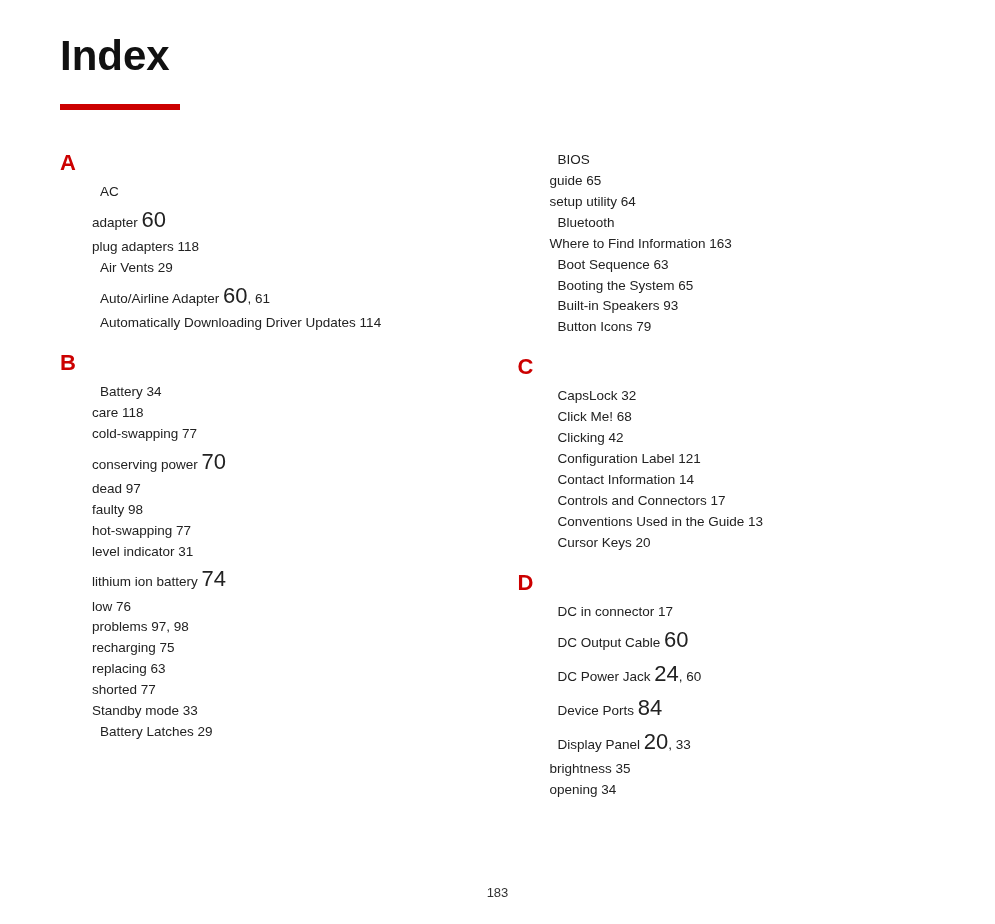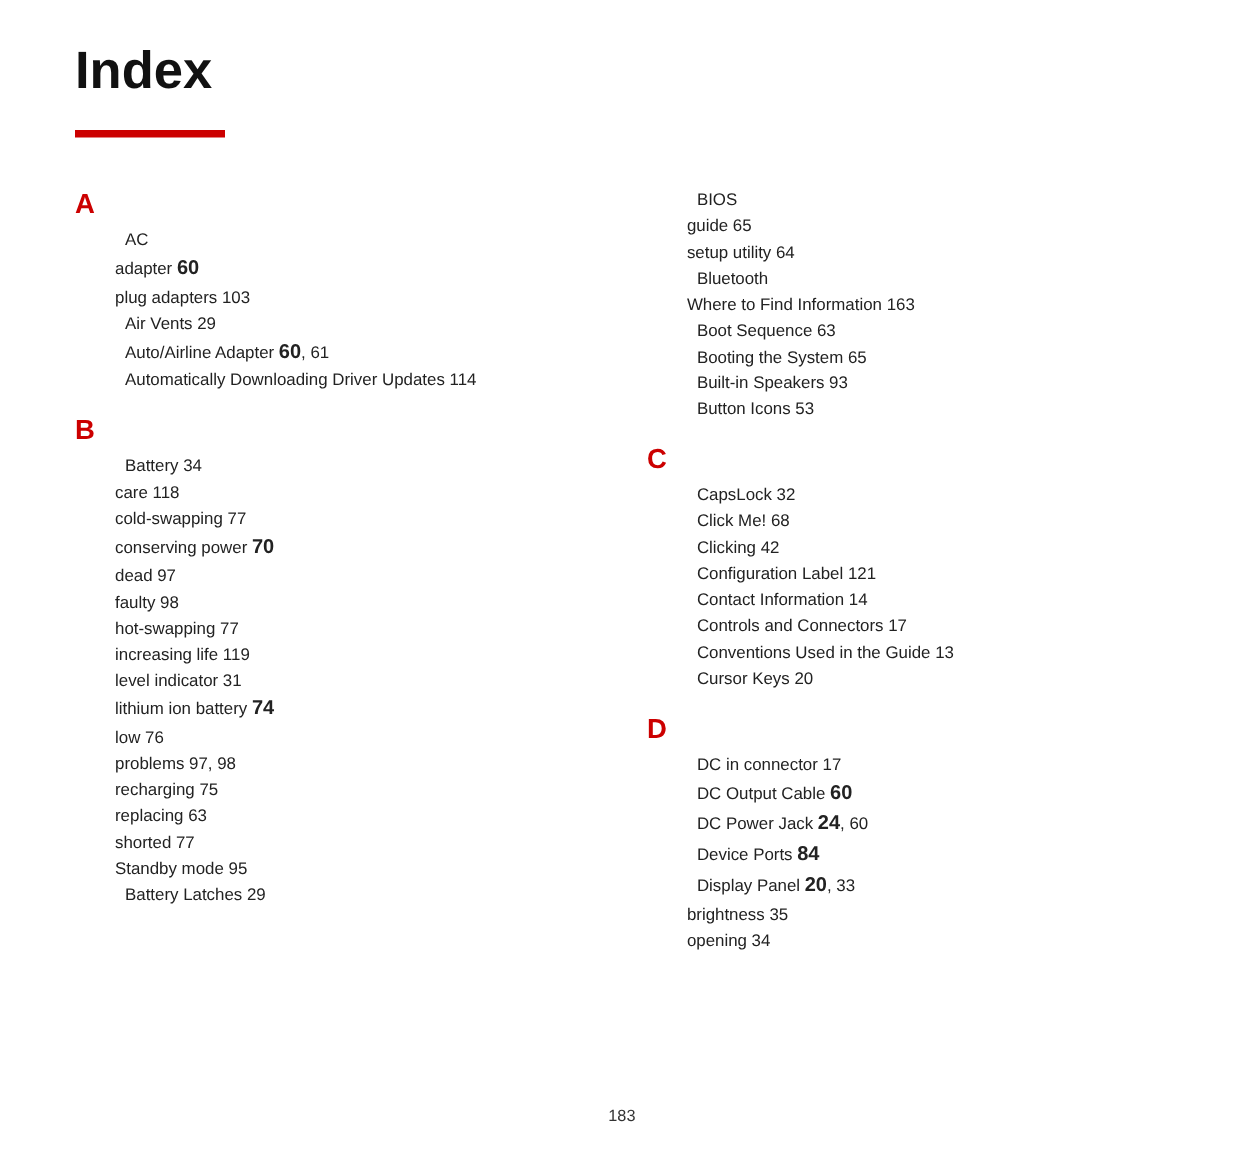--- a/index.html
+++ b/index.html
@@ -73,22 +73,22 @@
       font-size: 13px;
       color: #333;
       position: absolute;
       bottom: 24px;
       width: 100%;
       left: 0;
       margin-top: 24px;
     }
 
     .bold-num {
-      font-weight: bold;
-      font-size: 16px;
+      font-weight: normal;
+      font-size: 22px;
     }
   </style>
 </head>
 <body>
 
 <div class="page-container">
 
   <h1 class="page-title">Index</h1>
   <div class="red-bar"></div>
 
@@ -97,21 +97,21 @@
     <div class="column" id="left-col">
         <div class="index-section">
           <div class="section-letter">A</div>
           <div class="index-entry">
             <span class="main-entry">AC</span>
           </div>
           <div class="index-entry">
             <span class="sub-entry">adapter <span class="bold-num">60</span></span>
           </div>
           <div class="index-entry">
-            <span class="sub-entry">plug adapters 103</span>
+            <span class="sub-entry">plug adapters 118</span>
           </div>
           <div class="index-entry">
             <span class="main-entry">Air Vents 29</span>
           </div>
           <div class="index-entry">
             <span class="main-entry">Auto/Airline Adapter <span class="bold-num">60</span>, 61</span>
           </div>
           <div class="index-entry">
             <span class="main-entry">Automatically Downloading Driver Updates 114</span>
           </div>
@@ -133,23 +133,20 @@
           <div class="index-entry">
             <span class="sub-entry">dead 97</span>
           </div>
           <div class="index-entry">
             <span class="sub-entry">faulty 98</span>
           </div>
           <div class="index-entry">
             <span class="sub-entry">hot-swapping 77</span>
           </div>
           <div class="index-entry">
-            <span class="sub-entry">increasing life 119</span>
-          </div>
-          <div class="index-entry">
             <span class="sub-entry">level indicator 31</span>
           </div>
           <div class="index-entry">
             <span class="sub-entry">lithium ion battery <span class="bold-num">74</span></span>
           </div>
           <div class="index-entry">
             <span class="sub-entry">low 76</span>
           </div>
           <div class="index-entry">
             <span class="sub-entry">problems 97, 98</span>
@@ -157,21 +154,21 @@
           <div class="index-entry">
             <span class="sub-entry">recharging 75</span>
           </div>
           <div class="index-entry">
             <span class="sub-entry">replacing 63</span>
           </div>
           <div class="index-entry">
             <span class="sub-entry">shorted 77</span>
           </div>
           <div class="index-entry">
-            <span class="sub-entry">Standby mode 95</span>
+            <span class="sub-entry">Standby mode 33</span>
           </div>
           <div class="index-entry">
             <span class="main-entry">Battery Latches 29</span>
           </div>
         </div>
       </div>
 
     <div class="column" id="right-col">
         <div class="index-section">
           <div class="index-entry">
@@ -192,21 +189,21 @@
           <div class="index-entry">
             <span class="main-entry">Boot Sequence 63</span>
           </div>
           <div class="index-entry">
             <span class="main-entry">Booting the System 65</span>
           </div>
           <div class="index-entry">
             <span class="main-entry">Built-in Speakers 93</span>
           </div>
           <div class="index-entry">
-            <span class="main-entry">Button Icons 53</span>
+            <span class="main-entry">Button Icons 79</span>
           </div>
         </div>
         <div class="index-section">
           <div class="section-letter">C</div>
           <div class="index-entry">
             <span class="main-entry">CapsLock 32</span>
           </div>
           <div class="index-entry">
             <span class="main-entry">Click Me! 68</span>
           </div>

